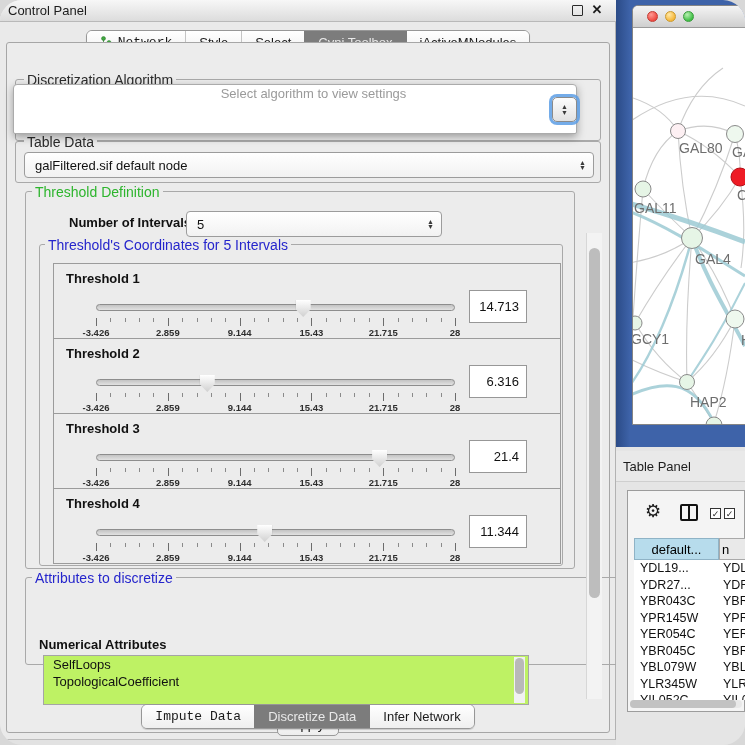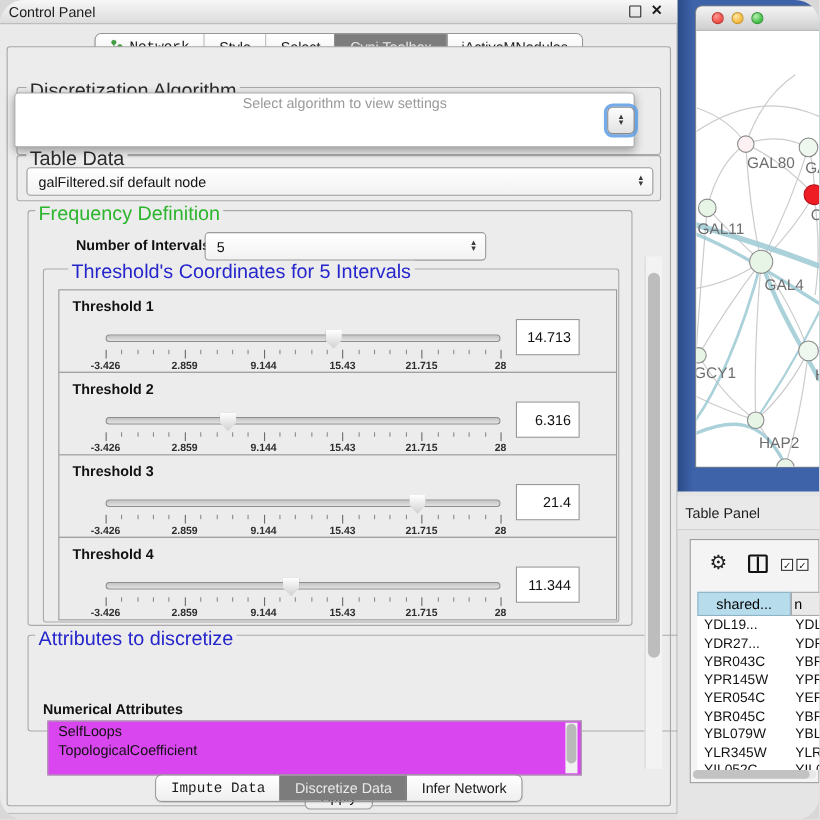--- a/index.html
+++ b/index.html
@@ -18,21 +18,21 @@
   .tabgroup { display:flex; border:1px solid #979797; border-radius:6px; overflow:hidden; box-shadow:0 1px 1px rgba(0,0,0,0.15); }
   .tab { height:23px; line-height:22px; padding:0 13px; font-size:13px; color:#1a1a1a; background:linear-gradient(#ffffff,#efefef); border-left:1px solid #c4c4c4; display:flex; align-items:center; gap:5px; white-space:nowrap; }
   .tab:first-child { border-left:none;font-family:Liberation Mono, monospace; }
   .tab.selected { background:#7c7c7c; color:#e9e9e9; border-left-color:#7c7c7c; }
   .tab.selected + .tab { border-left-color:#7c7c7c; }
 
   
   .content-panel { position:absolute; left:6px; top:42px; width:604px; height:691px; border:1px solid #a6a6a6; border-radius:3px; background:#ececec; }
 
   .group { position:absolute; border:1px solid #a9a9a9; border-radius:3px; background:transparent; }
-  .group-title { position:absolute; font-size:18px; padding:0 3px; background:#ececec; white-space:nowrap; }
+  .group-title { position:absolute; font-size:14px; padding:0 3px; background:#ececec; white-space:nowrap; }
   .gt-dark { color:#2b2b2b; }
   .gt-green { color:#2db52d; }
   .gt-blue { color:#2525cc; }
 
   .combo { position:absolute; display:flex; align-items:center; background:linear-gradient(#ffffff,#f2f2f2); border:1px solid #9c9c9c; border-radius:4px; font-size:13px; color:#111; padding-left:10px; }
   .stepper { margin-left:auto; margin-right:7px; display:flex; flex-direction:column; align-items:center; }
   .stepper span { font-size:7px; line-height:5.5px; color:#3a3a3a; }
 
   
   .popup { position:absolute; left:13px; top:84px; width:564px; height:50px; background:#ffffff; border:1px solid #ababab; border-radius:4px 4px 2px 2px; box-shadow:0 3px 9px rgba(0,0,0,0.35); z-index:25; overflow:hidden; }
@@ -50,21 +50,21 @@
   .thr-thumb { position:absolute; top:0; width:15px; height:17px; background:linear-gradient(#ffffff,#d0d0d0); clip-path:polygon(0 0,100% 0,100% 55%,50% 100%,0 55%); filter:drop-shadow(0 0 1px #777); }
   .thr-ticks { position:absolute; left:0; top:18px; width:100%; height:8px; }
   .thr-ticks i { position:absolute; top:0; width:1px; background:#8a8a8a; }
   .thr-ticks i.minor { height:4px; }
   .thr-ticks i.major { height:8px; background:#6c6c6c; }
   .thr-ticklabels { position:absolute; left:0; top:27px; width:100%; height:11px; }
   .thr-ticklabels span { position:absolute; transform:translateX(-50%); font-size:9.5px; font-weight:bold; color:#2e2e2e; white-space:nowrap; }
   .thr-value { position:absolute; left:415px; top:26px; width:58px; height:33px; background:#ffffff; border:1px solid #979797; font-size:13px; color:#111; text-align:right; line-height:31px; padding-right:7px; }
 
   
-  .attr-list { position:absolute; left:36px; top:612px; width:486px; height:50px; background:#d946ef; border:1px solid #a5a5a5; overflow:hidden; }
+  .attr-list { position:absolute; left:36px; top:612px; width:486px; height:50px; background:#bef264; border:1px solid #a5a5a5; overflow:hidden; }
   .attr-item { height:17px; line-height:17px; padding-left:9px; font-size:13px; color:#111; }
   .list-scroll { position:absolute; left:507px; top:614px; width:11px; height:46px; background:#f1f1f1; }
   .list-scroll .thumb { position:absolute; left:1px; top:1px; width:9px; height:36px; background:#b9b9b9; border-radius:5px; }
 
   
   .main-scroll { position:absolute; left:579px; top:190px; width:16px; height:466px; background:#f3f3f3; border-left:1px solid #d7d7d7; }
   .main-scroll .thumb { position:absolute; left:2px; top:15px; width:11px; height:350px; background:#bdbdbd; border-radius:6px; }
 
   .apply-btn { position:absolute; left:270px; top:671px; width:62px; height:22px; background:linear-gradient(#ffffff,#ededed); border:1px solid #999999; border-radius:5px; font-size:13px; color:#111; text-align:center; line-height:20px; }
 
@@ -152,32 +152,32 @@
         <div class="combo" style="left:8px; top:10px; width:570px; height:26px;">
           <span>galFiltered.sif default node</span>
           <span class="stepper">
               <span>▲</span>
               <span>▼</span>
             </span>
         </div>
       </div>
 
       <div class="group" style="left:18px; top:148px; width:550px; height:378px;">
-        <div class="group-title gt-green" style="left:6px; top:-8px;">Frequency Definition</div>
+        <div class="group-title gt-green" style="left:6px; top:-8px;">Threshold Definition</div>
       </div>
       <div class="noi-label" style="left: 62px; top: 172px; position: absolute;">Number of Intervals</div>
       <div class="combo" style="left:179px; top:168px; width:256px; height:26px;">
         <span>5</span>
         <span class="stepper">
             <span>▲</span>
             <span>▼</span>
           </span>
       </div>
       <div class="group" style="left:32px; top:201px; width:524px; height:322px;">
-        <div class="group-title gt-blue" style="left:22px; top:-8px;">Threshold's Coordinates for 5 Intervals</div>
+        <div class="group-title gt-blue" style="left:5px; top:-8px;">Threshold's Coordinates for 5 Intervals</div>
       </div>
       <div id="thr-stack">
           <div class="thr-panel" style="top: 220px;">
             <div class="thr-label">Threshold 1</div>
             <div class="thr-slider">
               <div class="thr-track"></div>
               <div class="thr-ticks">
                 <i class="major" style="left: 0%;"></i>
                 <i class="minor" style="left: 4%;"></i>
                 <i class="minor" style="left: 8%;"></i>
@@ -456,21 +456,21 @@
     <span class="tp-title">Table Panel</span>
   </div>
   <div class="tp-container">
     <div class="tp-toolbar">
       <span class="gear-icon">⚙</span>
       <span class="split-icon"></span>
       <span class="cb-icon" style="left:82px;">✓</span>
       <span class="cb-icon" style="left:96px;">✓</span>
     </div>
     <div class="tp-header">
-      <div class="tp-hcell sel" style="width:85px;">shared...</div>
+      <div class="tp-hcell sel" style="width:85px;">default...</div>
       <div class="tp-hcell plain" style="width:28px;">n</div>
     </div>
     <div class="tp-rows" id="tbl-rows">
         <div class="tp-row">
           <div class="tp-cell tp-c1">YDL19...</div>
           <div class="tp-cell tp-c2">YDL1</div>
         </div>
         <div class="tp-row">
           <div class="tp-cell tp-c1">YDR27...</div>
           <div class="tp-cell tp-c2">YDR2</div>

